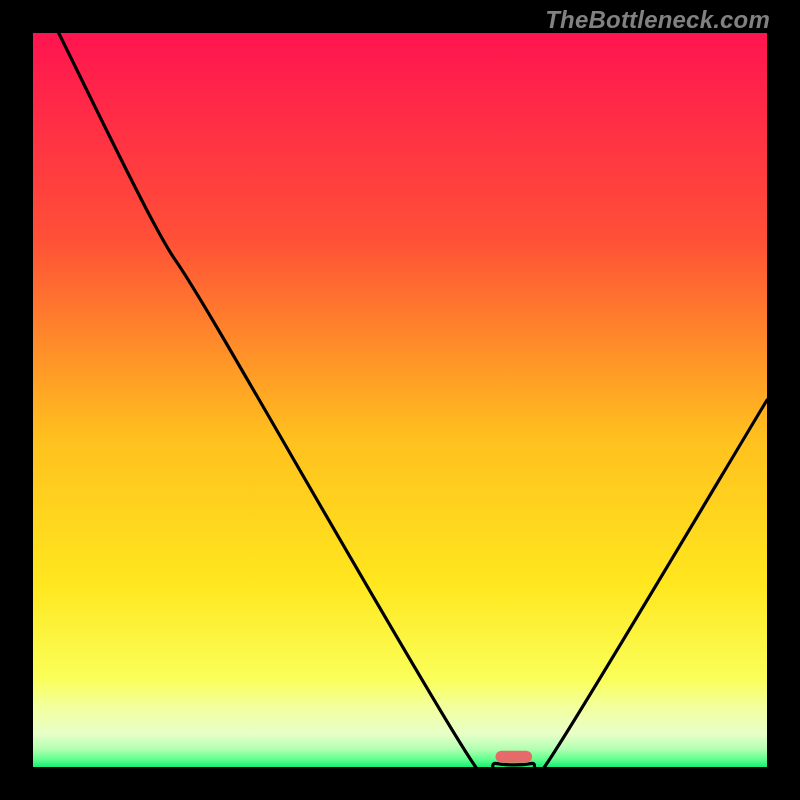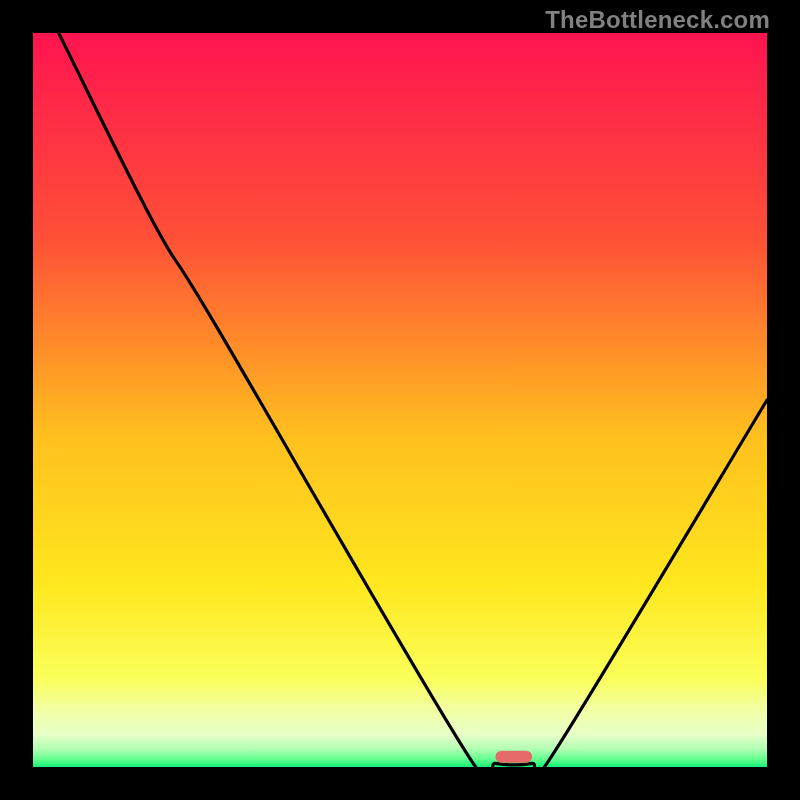--- a/index.html
+++ b/index.html
@@ -7,20 +7,21 @@
     padding: 0;
     width: 800px;
     height: 800px;
     background: #000000;
     overflow: hidden;
   }
   #chart-container {
     position: relative;
     width: 800px;
     height: 800px;
+    font-style: italic;
   }
   #gradient-bg {
     position: absolute;
     left: 33px;
     top: 33px;
     width: 734px;
     height: 734px;
   }
   #curve-layer {
     position: absolute;

